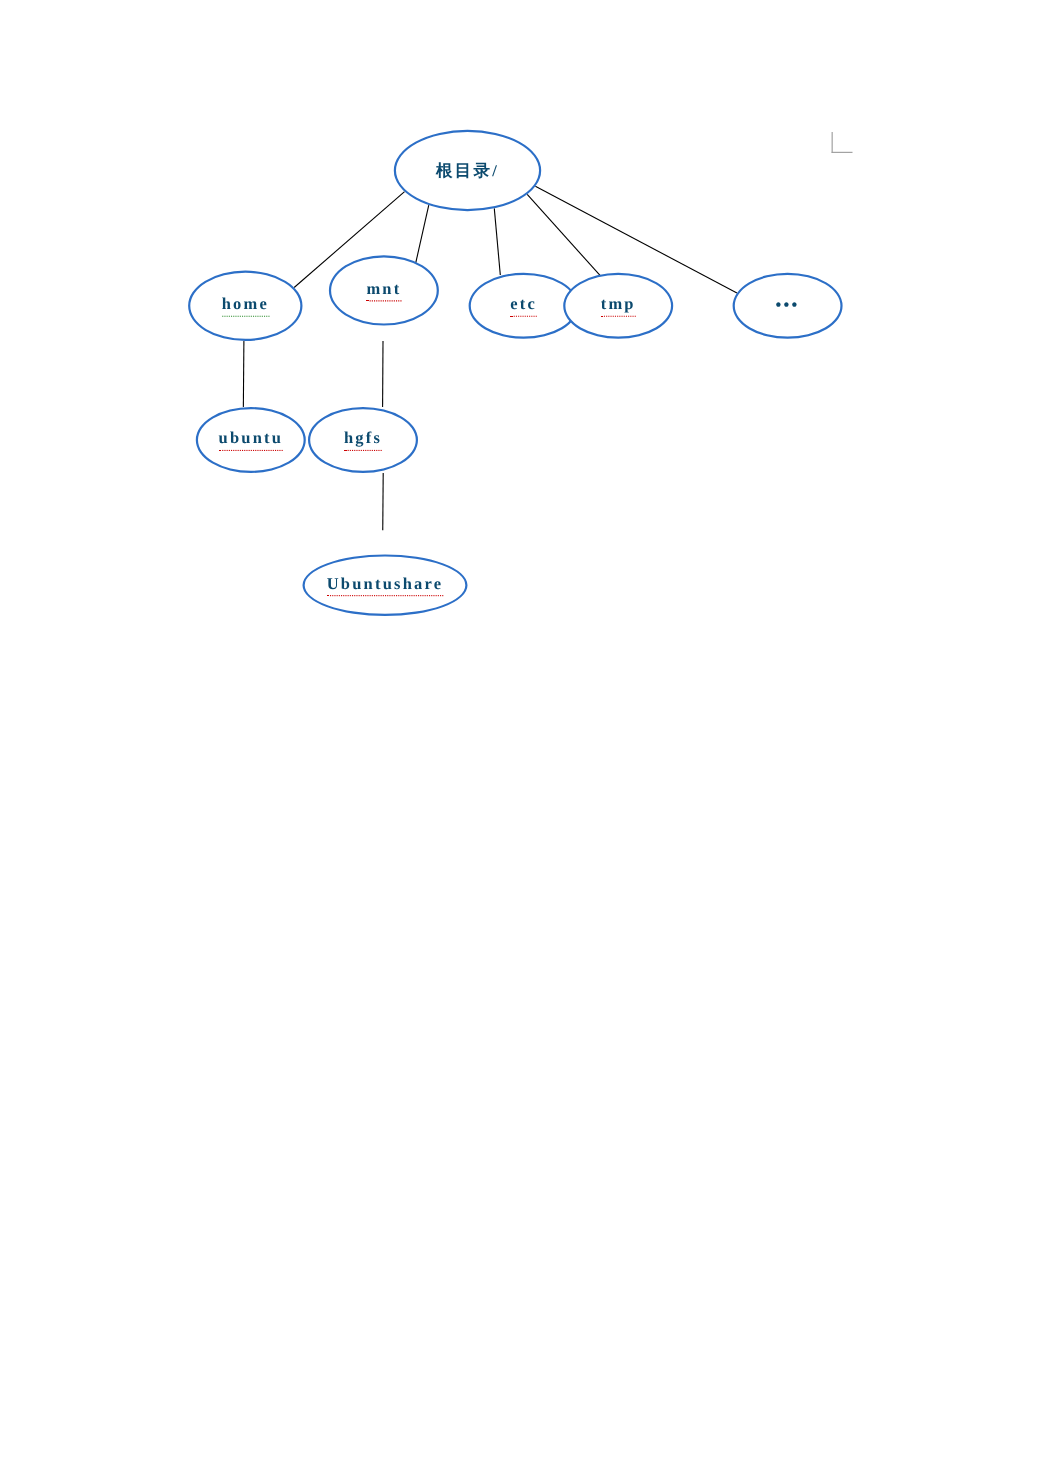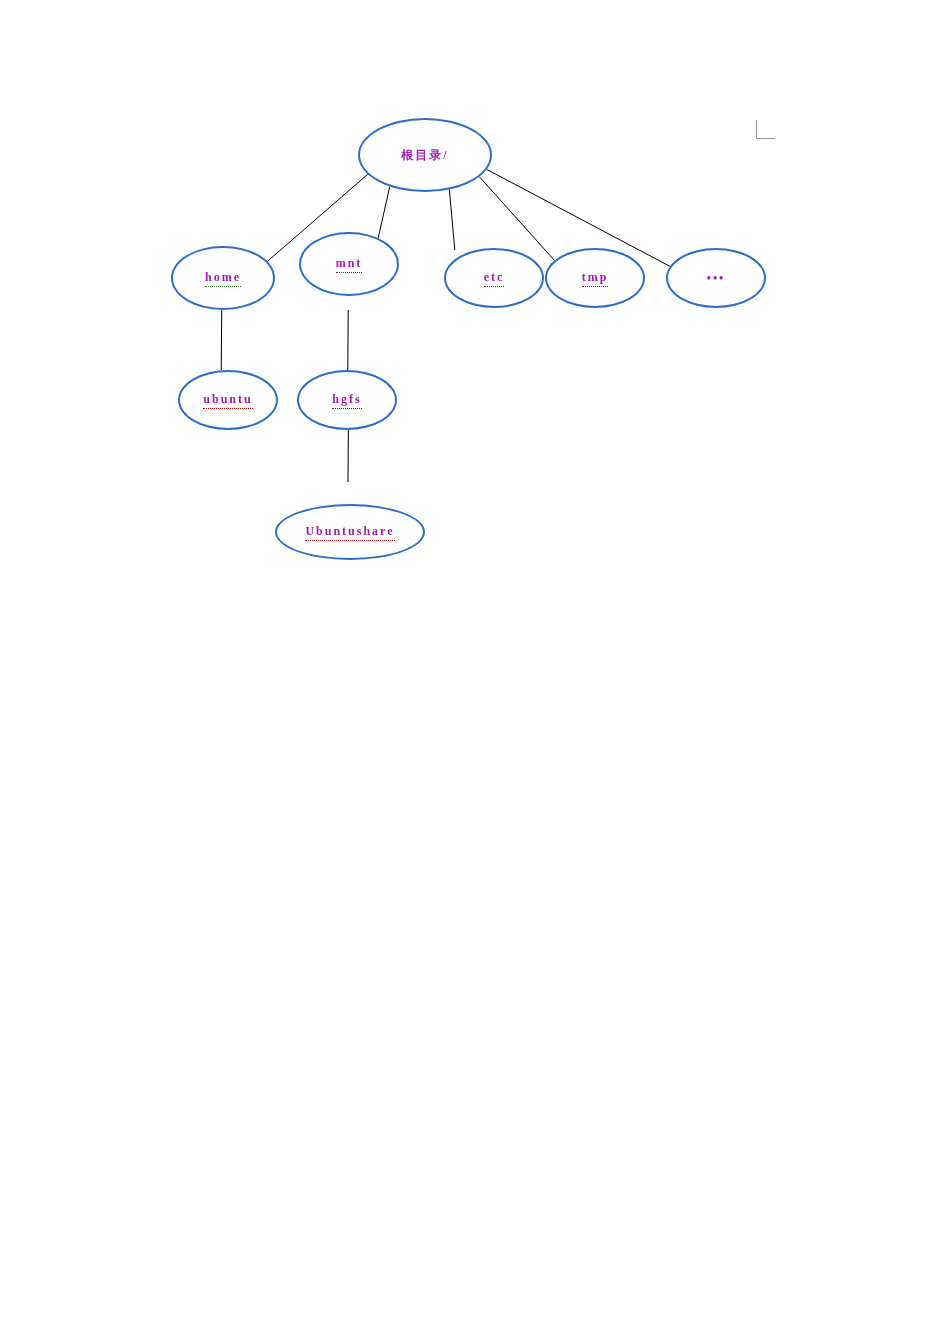--- a/index.html
+++ b/index.html
@@ -15,23 +15,23 @@
     position: absolute;
     border: 2px solid #2c6fc7;
     border-radius: 50%;
     background: #ffffff;
     display: flex;
     align-items: center;
     justify-content: center;
     box-sizing: border-box;
   }
   .node-label {
-    font-size: 12px;
+    font-size: 15px;
     font-weight: bold;
-    color: #a21caf;
+    color: #0c4a6e;
     letter-spacing: 2px;
     white-space: nowrap;
     text-align: left;
   }
   .underline-red {
     border-bottom: 1px dotted #cc0000;
     padding-bottom: 1px;
   }
   .underline-green {
     border-bottom: 1px dotted #2a8a2a;
@@ -73,30 +73,30 @@
 
 <div class="node" style="left: 358px; top: 118px; width: 134px; height: 74px;">
   <span class="node-label">根目录/</span>
 </div>
 <div class="node" style="left: 171px; top: 246px; width: 104px; height: 64px;">
   <span class="node-label underline-green">home</span>
 </div>
 <div class="node" style="left: 299px; top: 232px; width: 100px; height: 64px;">
   <span class="node-label underline-red">mnt</span>
 </div>
-<div class="node" style="left: 444px; top: 248px; width: 100px; height: 60px;">
+<div class="node" style="left: 426px; top: 248px; width: 100px; height: 60px;">
   <span class="node-label underline-red">etc</span>
 </div>
-<div class="node" style="left: 545px; top: 248px; width: 100px; height: 60px;">
+<div class="node" style="left: 512px; top: 248px; width: 100px; height: 60px;">
   <span class="node-label underline-red">tmp</span>
 </div>
 <div class="node" style="left: 666px; top: 248px; width: 100px; height: 60px;">
   <span class="node-label">•••</span>
 </div>
 <div class="node" style="left: 178px; top: 370px; width: 100px; height: 60px;">
   <span class="node-label underline-red">ubuntu</span>
 </div>
-<div class="node" style="left: 297px; top: 370px; width: 100px; height: 60px;">
+<div class="node" style="left: 280px; top: 370px; width: 100px; height: 60px;">
   <span class="node-label underline-red">hgfs</span>
 </div>
 <div class="node" style="left: 275px; top: 504px; width: 150px; height: 56px;">
   <span class="node-label underline-red">Ubuntushare</span>
 </div>
 
 </body></html>

